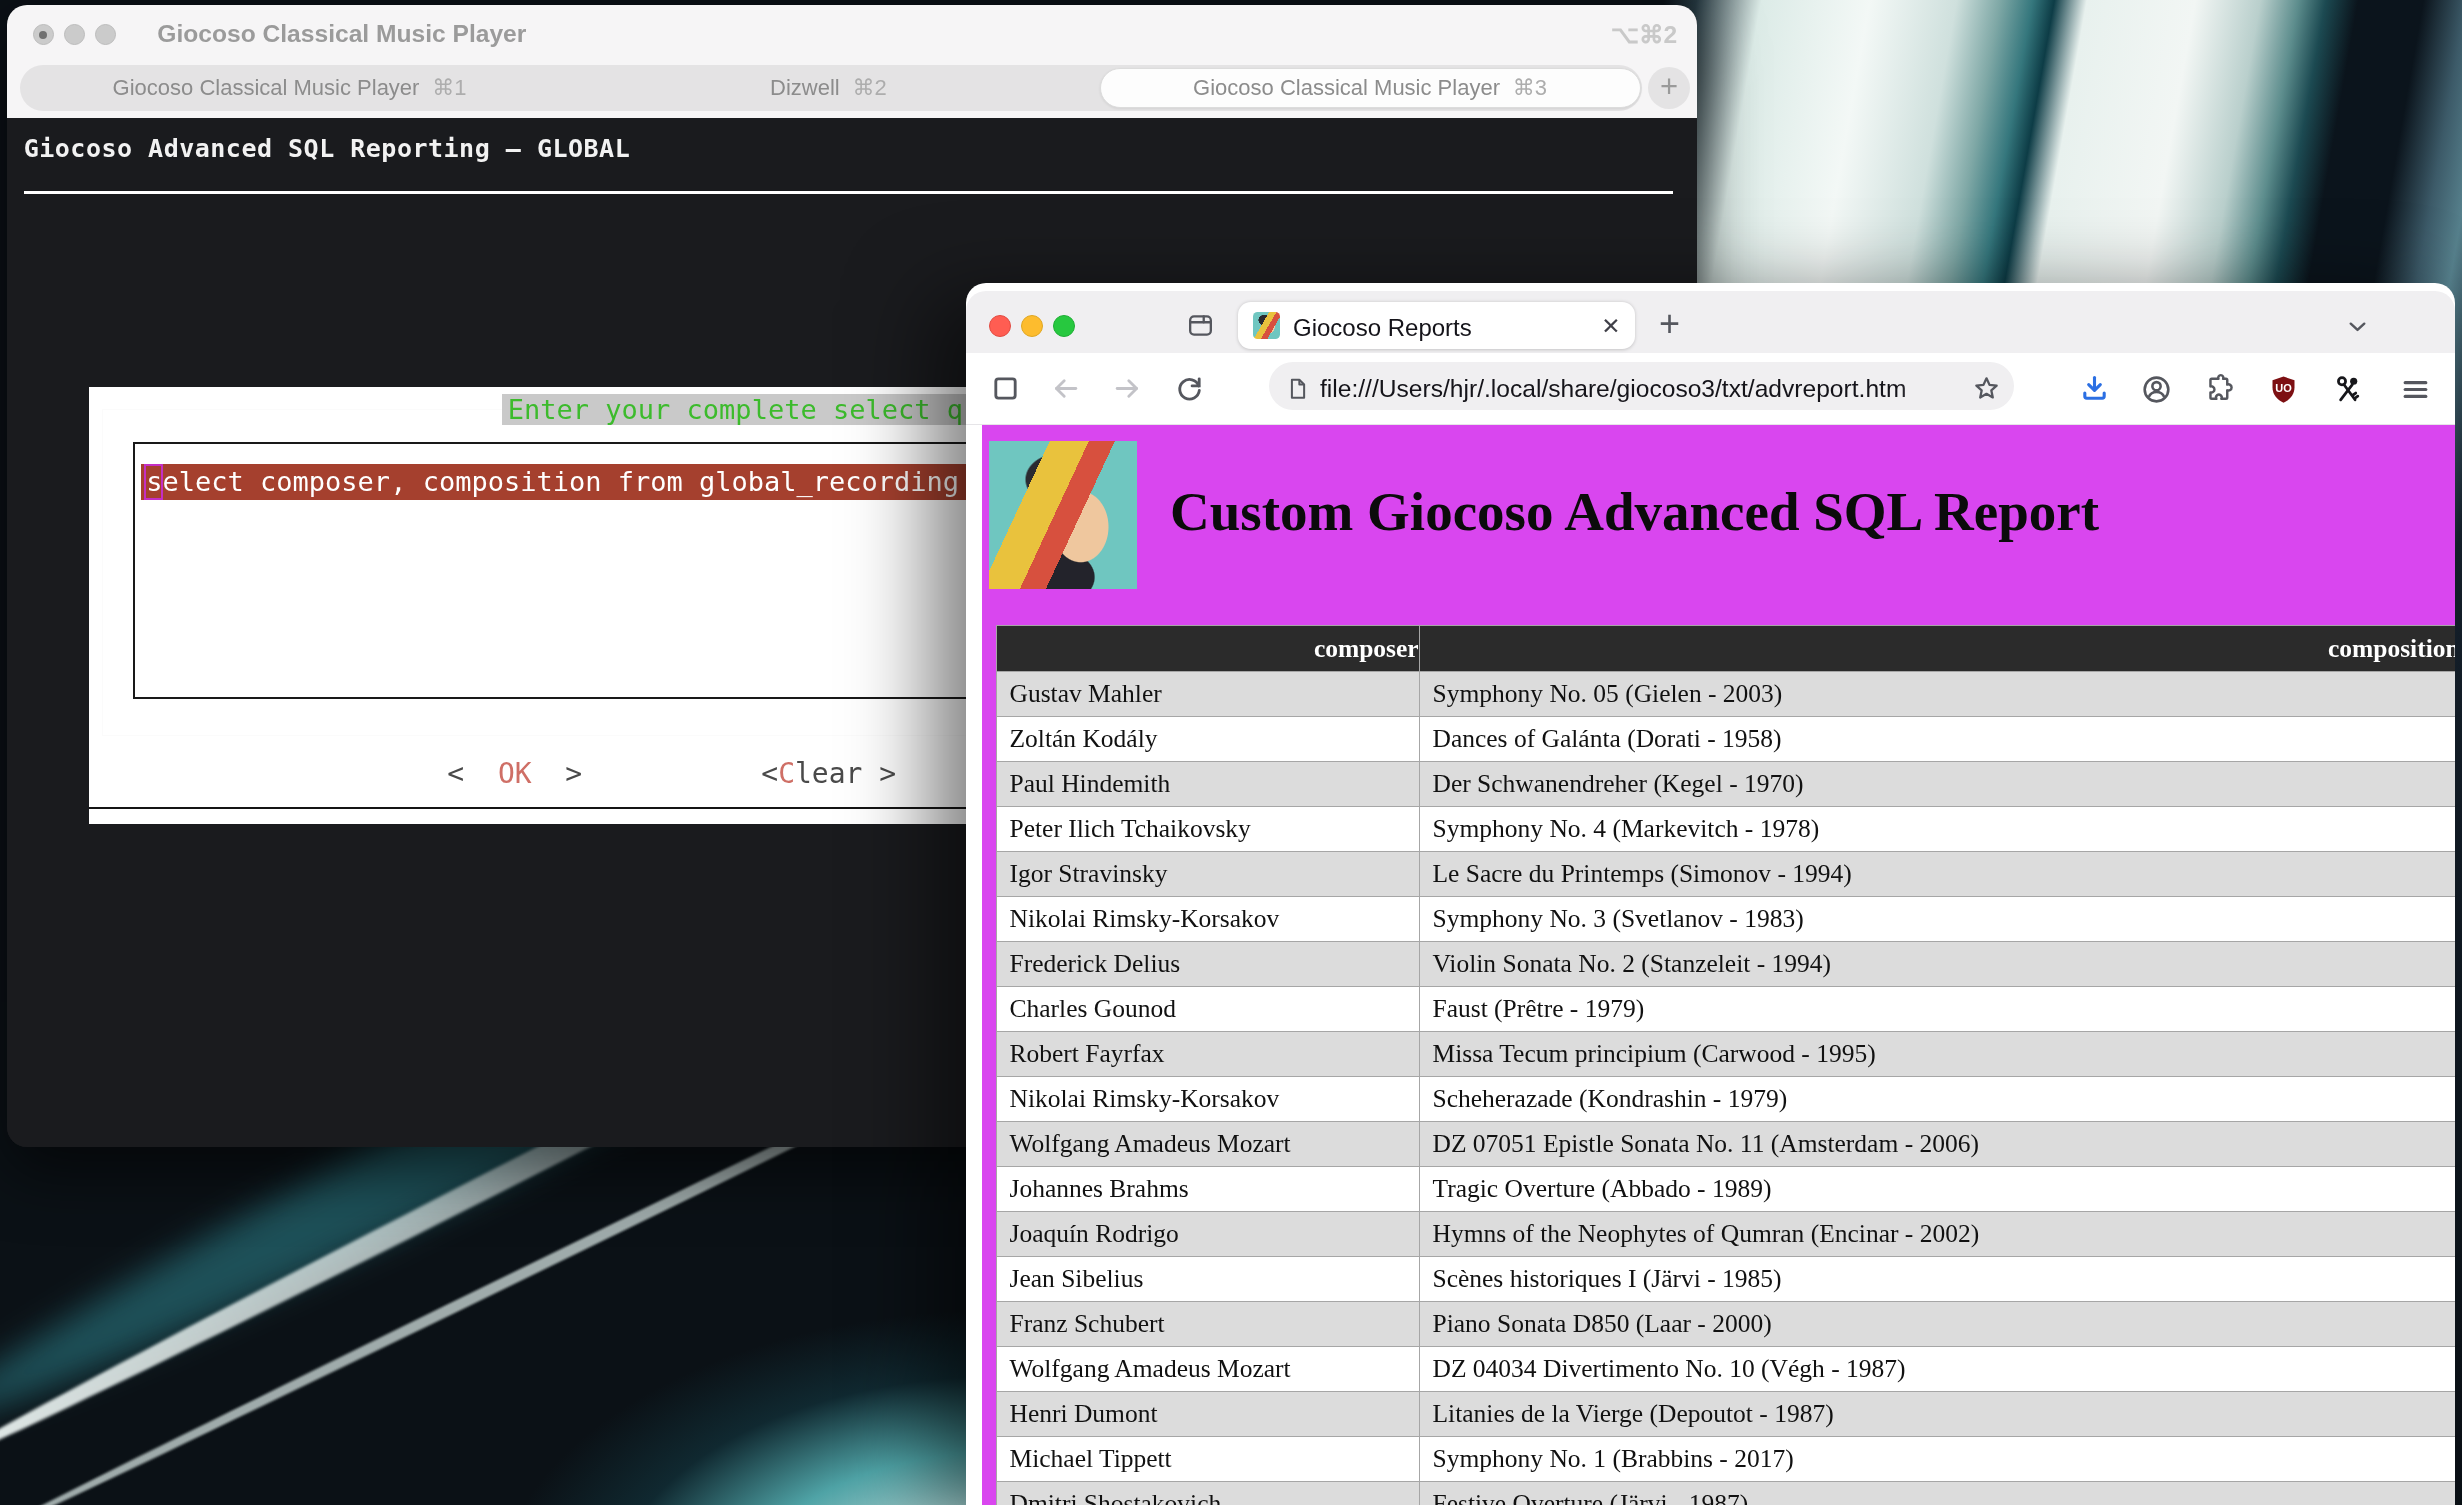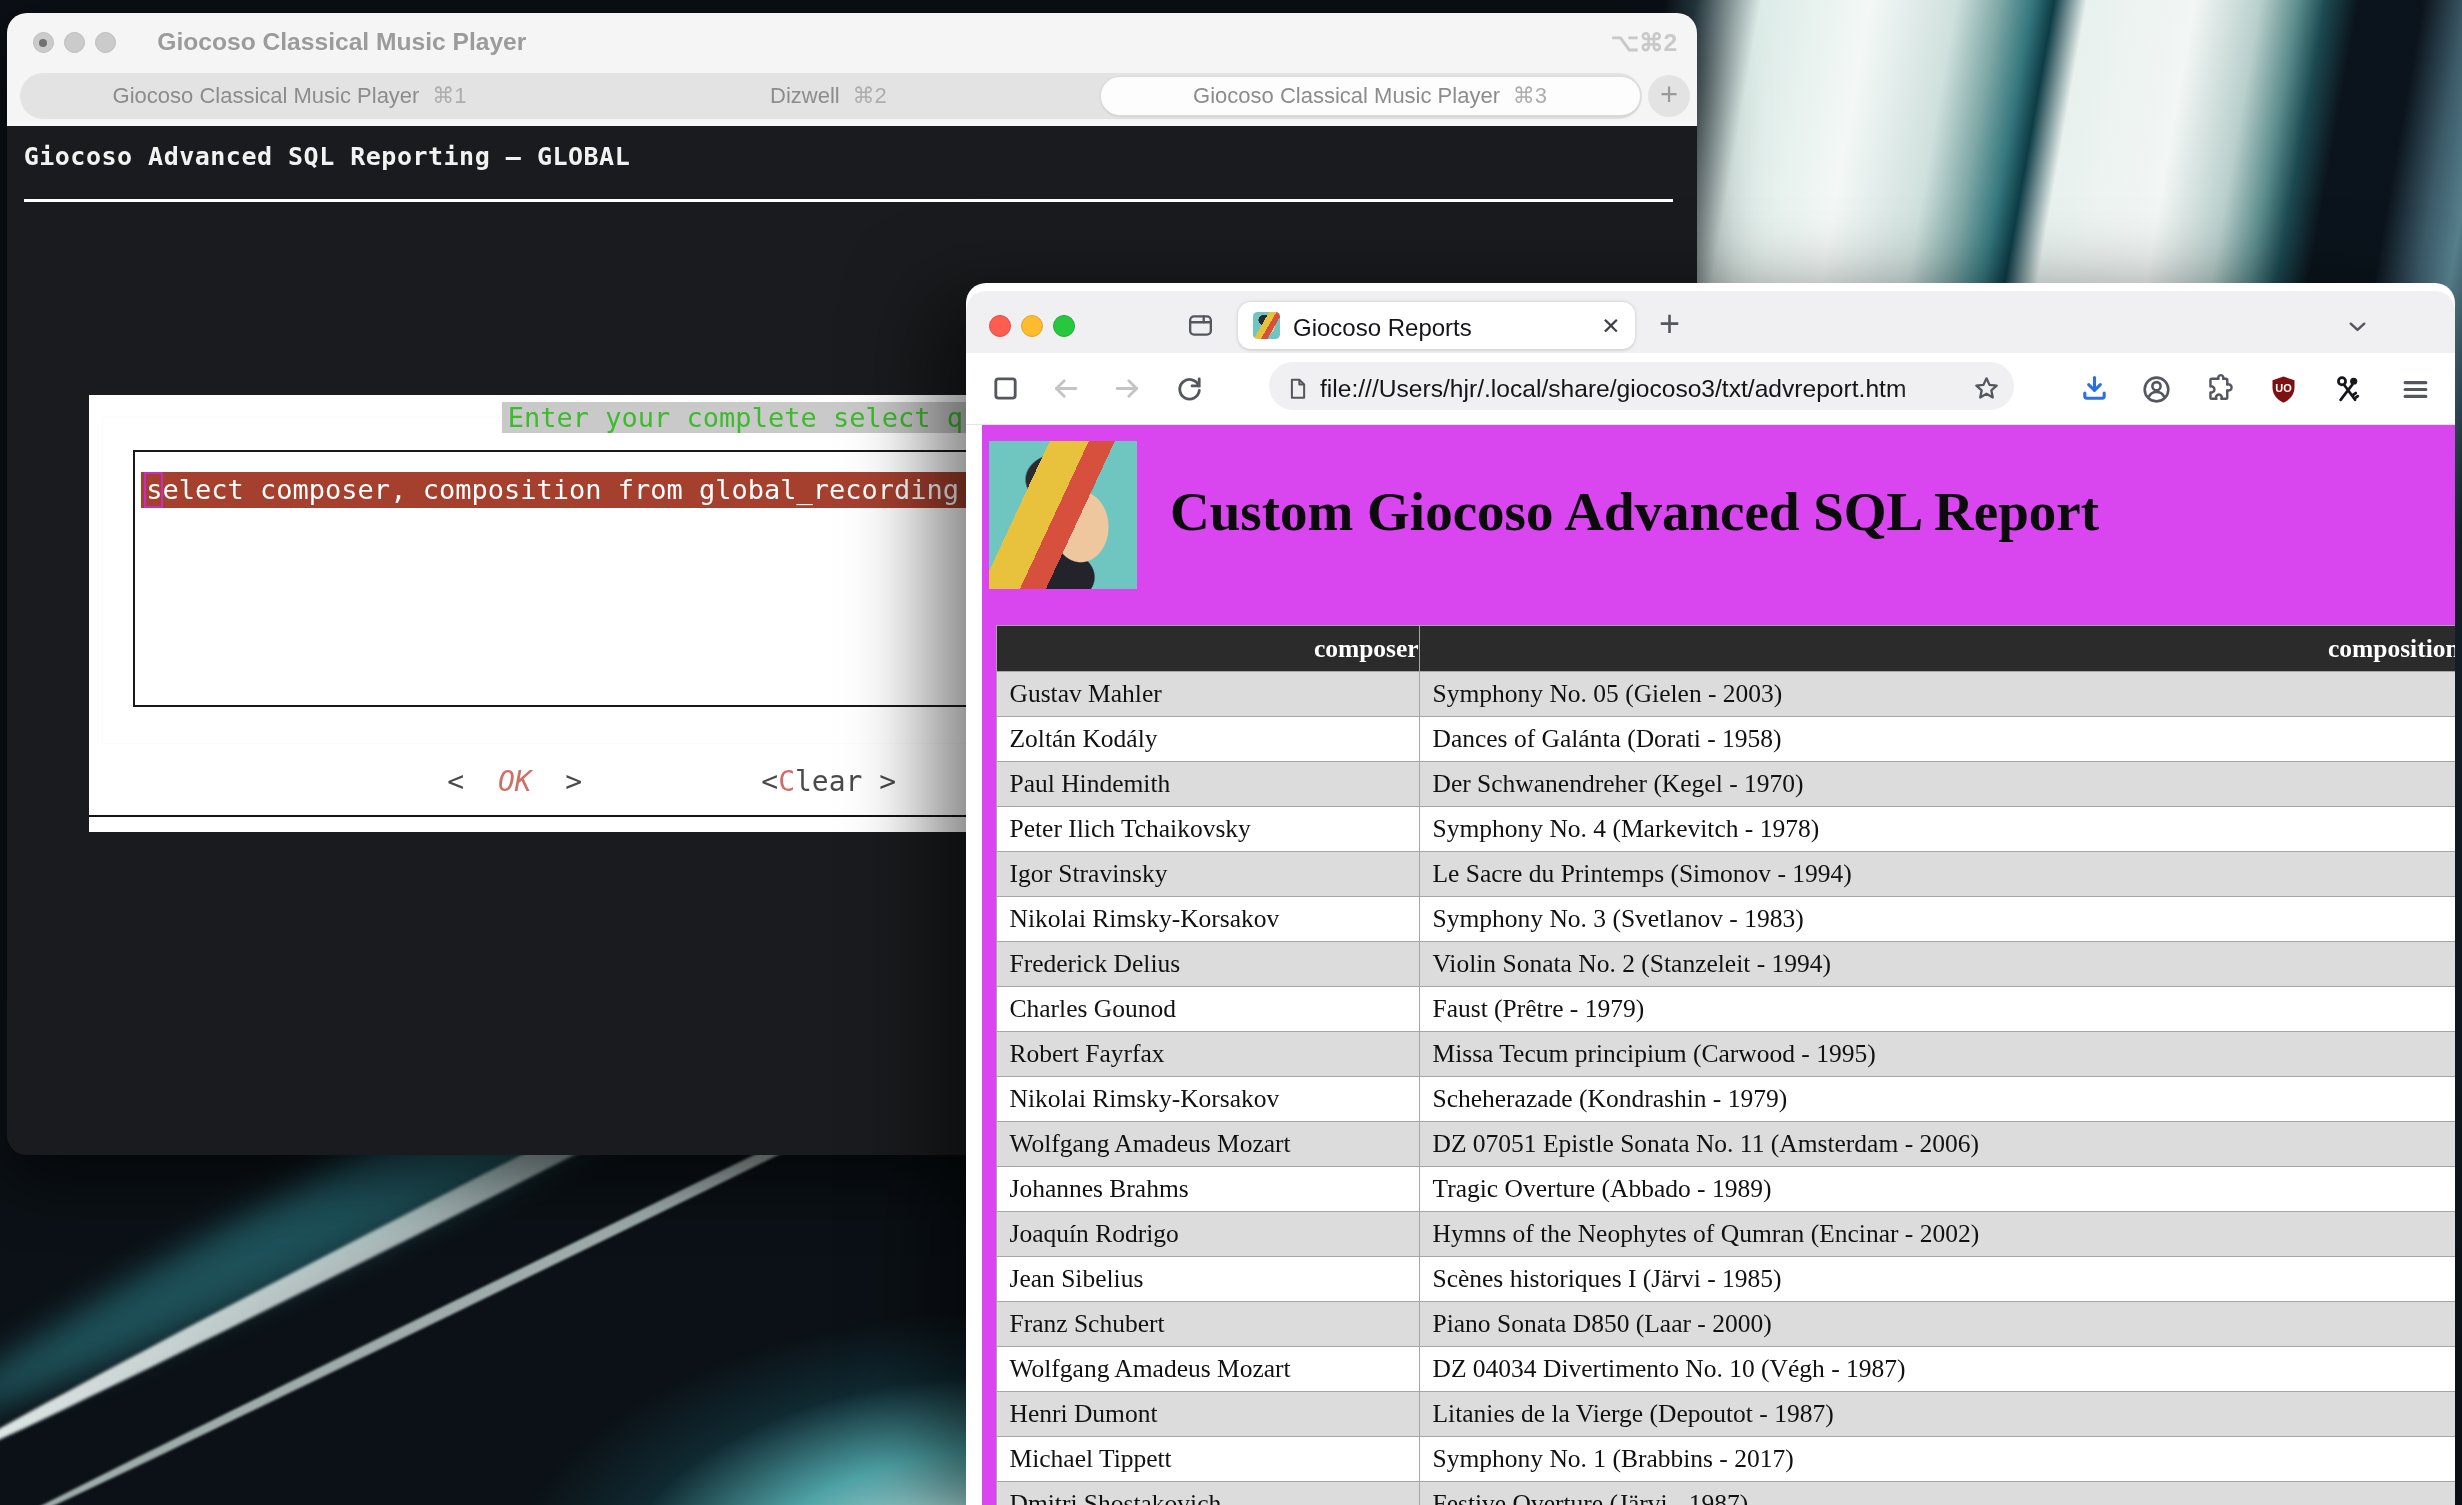--- a/index.html
+++ b/index.html
@@ -19,21 +19,21 @@
       radial-gradient(820px 474px at 100% 118%, #eaf4f2 0%, #bfdcda 16%, #4fa3a6 32%, rgba(20,60,70,.55) 48%, rgba(11,17,22,0) 62%),
       #0b1116; }
   .wp-bl .rib1 { position:absolute; left:-128px; top:137px; width:1367px; height:24px; border-radius:50%;
     background:linear-gradient(90deg, rgba(240,248,246,.95), rgba(190,215,214,.25)); transform:rotate(-27deg); filter:blur(1.8px); }
   .wp-bl .rib2 { position:absolute; left:-128px; top:55px; width:1367px; height:91px; border-radius:50%;
     background:rgba(42,122,132,.6); transform:rotate(-27deg); filter:blur(16.4px); }
   .wp-bl .rib3 { position:absolute; left:-109px; top:241px; width:1367px; height:11px; border-radius:50%;
     background:rgba(222,236,234,.7); transform:rotate(-26deg); filter:blur(0.9px); }
 
   
-  .terminal { position:absolute; left:7.3px; top:13px; width:1690px; height:1142px; border-radius:20px;
+  .terminal { position:absolute; left:7.3px; top:5px; width:1690px; height:1142px; border-radius:20px;
     background:#1a1b1e; box-shadow:0 23px 64px rgba(0,0,0,.6); z-index:2;padding-left:44px; }
   .t-header { position:absolute; top:0; left:0; right:0; height:113px; background:#f6f5f6; border-radius:20px 20px 0 0; }
   .t-titlebar { position:relative; height:55px; }
   .t-lights { position:absolute; left:25.5px; top:19px; display:flex; gap:10px; }
   .t-light { width:21px; height:21px; border-radius:50%; background:#cbcbcb; border:0.9px solid #bcbcbc; position:relative; }
   .t-light.first::after { content:""; position:absolute; left:5.5px; top:5.5px; width:8.2px; height:8.2px; border-radius:50%; background:#717171; }
   .t-title { position:absolute; left:150px; top:14.6px; font-size:24.6px; font-weight:bold; color:#9b9b9b; }
   .t-shortcut { position:absolute; right:20px; top:14.6px; font-size:24.6px; font-weight:bold; color:#c9c9c9; }
   .t-tabstrip { position:absolute; left:12.8px; right:55px; top:60px; height:46px; background:#e4e3e4; border-radius:23px; display:flex; }
   .t-tab { flex:1; display:flex; align-items:center; justify-content:center; gap:12.8px; font-size:22px; color:#8c8c8c; }
@@ -49,21 +49,21 @@
   .dialog { position:absolute; left:82px; top:269px; width:911px; height:437px; background:#ffffff; }
   .d-box { position:absolute; left:12.8px; top:22px; right:9px; bottom:88px; border:1.8px solid #fbfbfb; }
   .d-prompt { position:absolute; left:413px; top:7.3px; font-size:27px; color:#3cbb2c; background:#c9c9c9; padding:0 5.5px; white-space:nowrap; }
   .d-inputbox { position:absolute; left:44px; top:55px; width:857px; height:257px; border:2.7px solid #191919; }
   .d-entry { position:absolute; left:5.5px; right:5.5px; top:20px; height:36px; background:#a5402e; color:#ffffff;
     font-size:27px; line-height:36px; padding-left:5.5px; white-space:nowrap; overflow:hidden; }
   .d-cursor { position:absolute; left:3.6px; top:0; width:19px; height:36px; border:2.7px solid #c42ec4; }
   .d-buttons { position:absolute; left:0; right:0; top:370px; font-size:28px; color:#4a4a4a; }
   .d-btn { position:absolute; white-space:pre; }
   .d-btn .hot { color:#cf6f66; }
-  .d-ok { left:358px;font-style:italic; } .d-clear { left:672px; }
+  .d-ok { left:358px; } .d-clear { left:672px; }
   .d-shadowline { position:absolute; left:0; right:0; bottom:14.6px; height:2.7px; background:#141414; }
 
   
   .browser { position:absolute; left:966px; top:283px; width:1489px; height:1223px; border-radius:20px 20px 0 0;
     background:#ffffff; box-shadow:-36px 13.7px 82px rgba(0,0,0,.5); z-index:5; }
   .b-tabbar { position:absolute; top:8px; left:0; right:0; height:69px; background:#f0eff1; border-radius:20px 20px 0 0;
     border-bottom:0.9px solid #dcdbde; }
   .b-lights { position:absolute; left:23px; top:24px; display:flex; gap:10px; }
   .b-light { width:22px; height:22px; border-radius:50%; }
   .b-red { background:#ff5d52; border:0.9px solid #e24b42; }

